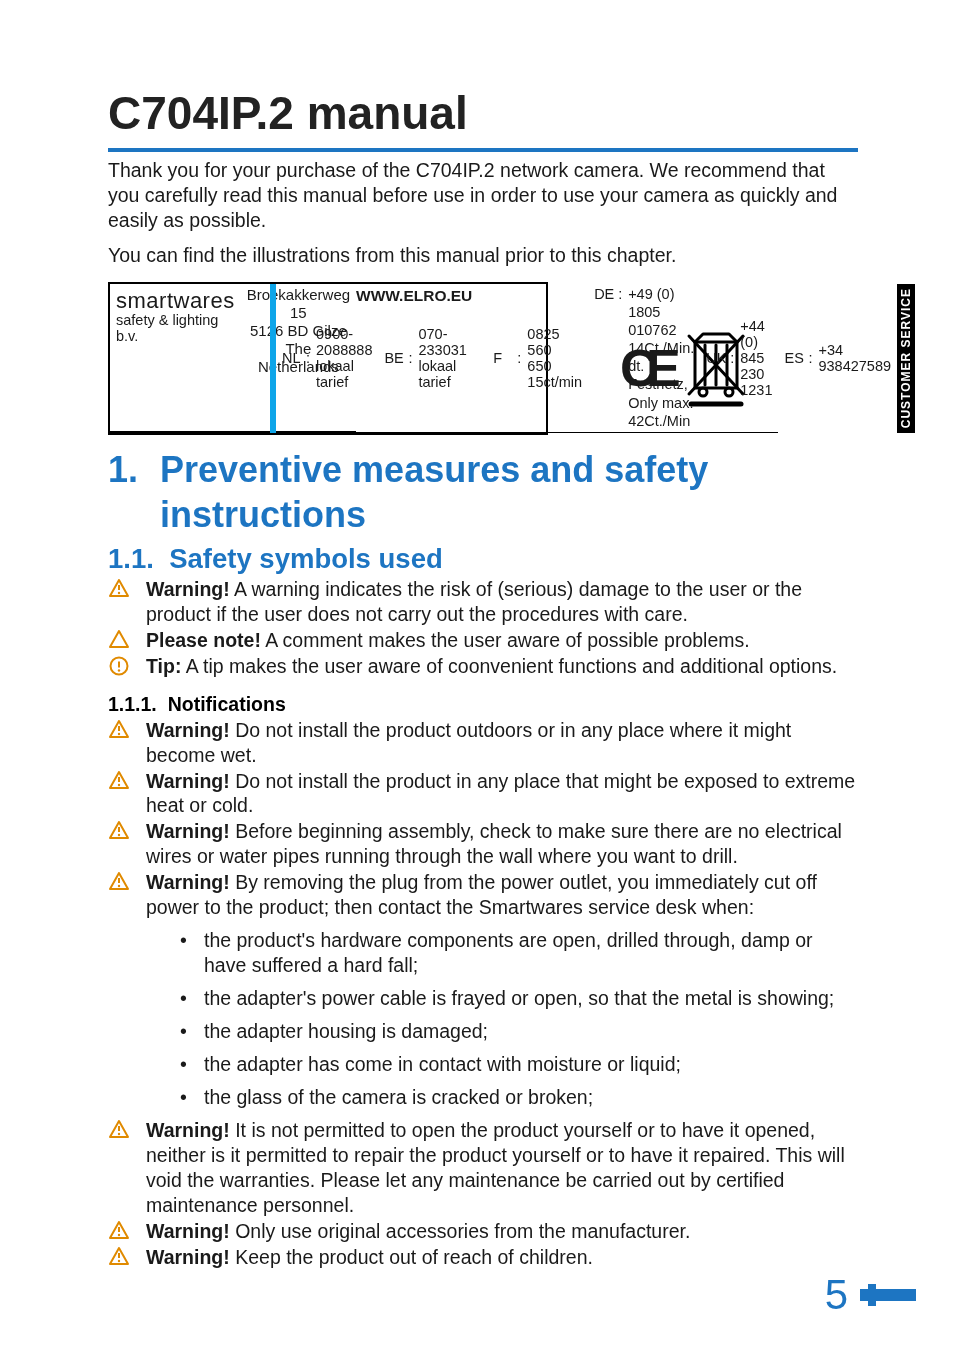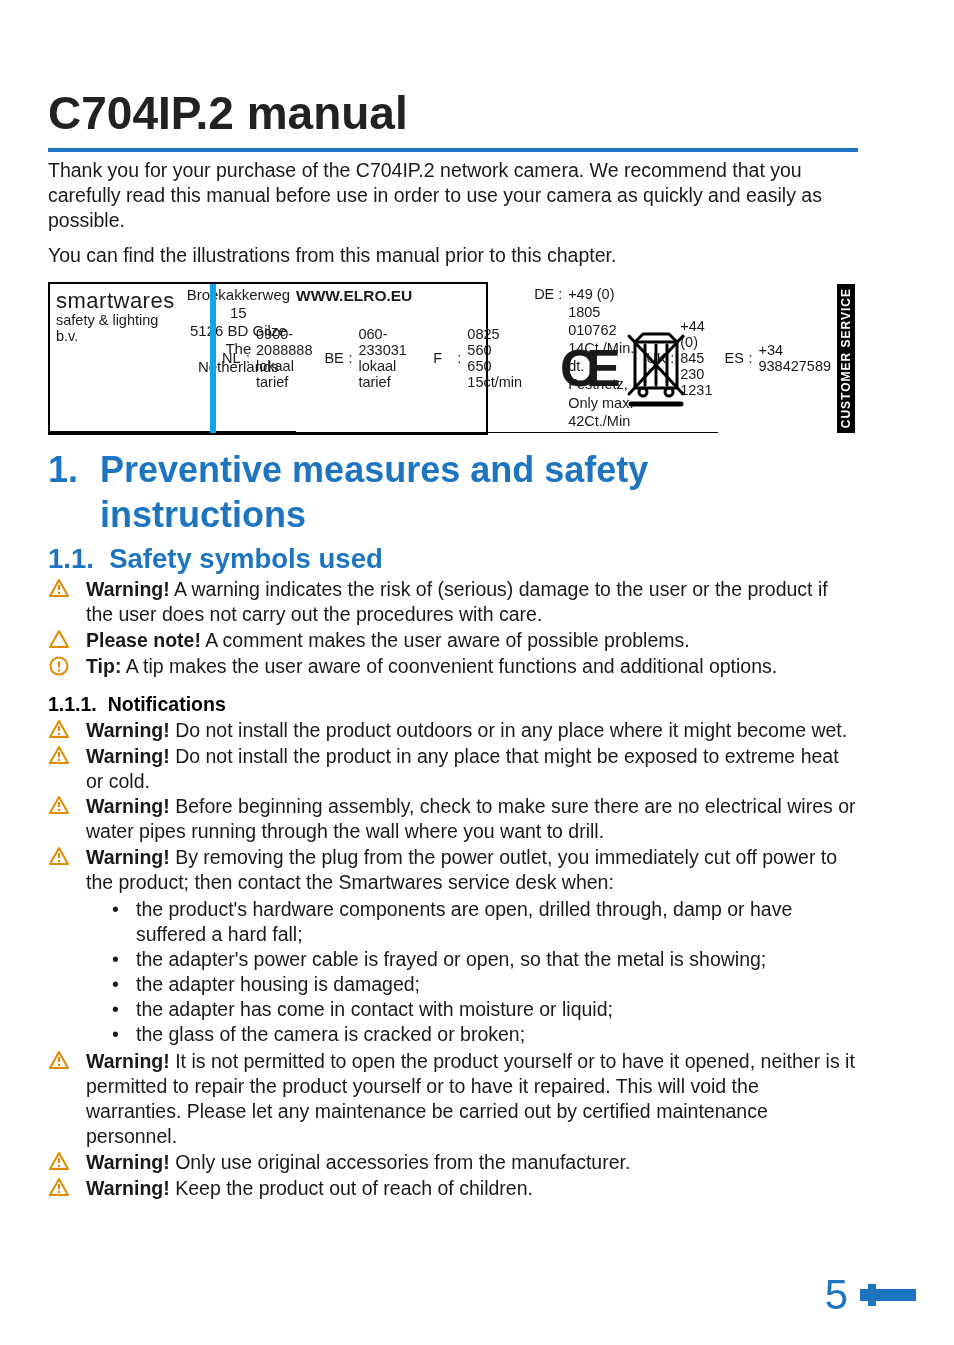--- a/index.html
+++ b/index.html
@@ -7,21 +7,21 @@
     margin: 0;
     padding: 0;
     width: 954px;
     font-family: "Segoe UI", "Helvetica Neue", Arial, sans-serif;
     color: #1a1a1a;
     background: #fff;
   }
   .page {
     width: 954px;
     height: 1345px;
-    padding: 86px 96px 0 48px;
+    padding: 86px 96px 0 108px;
     box-sizing: border-box;
     position: relative;
   }
   h1.title {
     font-size: 46px;
     font-weight: 700;
     color: #222;
     margin: 0 0 6px 0;
     border-bottom: 4px solid #1d75c2;
     padding-bottom: 8px;
@@ -183,21 +183,21 @@
   ul.bullets {
     list-style: none;
     margin: 2px 0 2px 56px;
     padding: 0;
     font-size: 19.5px;
     line-height: 1.28;
   }
   ul.bullets li {
     position: relative;
     padding-left: 32px;
-    margin: 0;
+    margin: 8px;
   }
   ul.bullets li::before {
     content: "•";
     position: absolute;
     left: 8px;
     top: 0;
   }
 
   
   .tri-warn, .tri-note {
@@ -259,21 +259,21 @@
       </div>
       <div class="ct-right">
         <div class="row">
           <span class="code">NL</span>
           <span class="colon">:</span>
           <span>0900-2088888 lokaal tarief</span>
         </div>
         <div class="row">
           <span class="code">BE</span>
           <span class="colon">:</span>
-          <span>060-233031  lokaal tarief</span>
+          <span>070-233031  lokaal tarief</span>
         </div>
         <div class="row">
           <span class="code">F</span>
           <span class="colon">:</span>
           <span>0825 560 650  15ct/min</span>
         </div>
         <div class="de-row">
           <span class="code">DE</span>
           <span class="colon">:</span>
           <span class="val">

